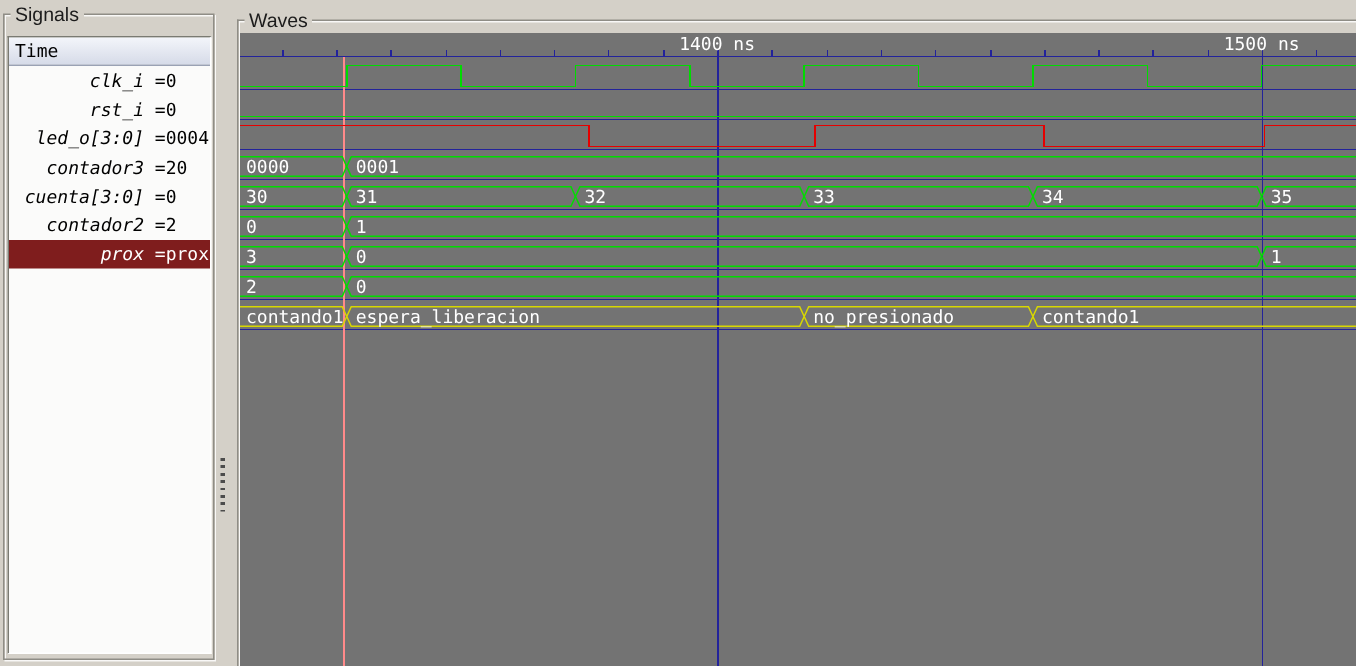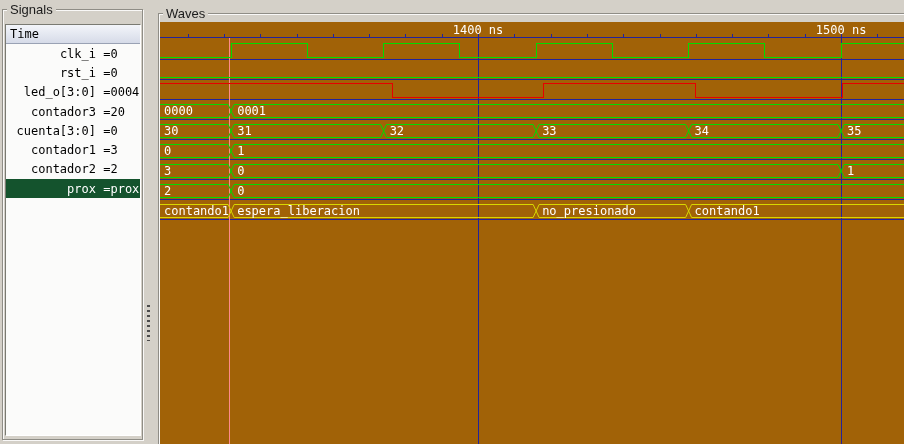--- a/index.html
+++ b/index.html
@@ -43,51 +43,50 @@
     padding:2px 0 16px 4px;
   }
   .sigrow{
     height:19.3px;
     display:flex;align-items:center;
     font:12px "DejaVu Sans Mono",monospace;
     color:#000;
     overflow:hidden;
     white-space:pre;
   }
-  .sigrow .sn{display:inline-block;width:90px;text-align:right;white-space:pre;}
+  .sigrow .sn{display:inline-block;width:90px;text-align:right;white-space:pre;font-style:italic;}
   .sigrow .sv{white-space:pre;}
-  .sigrow.selected{background:#14532d;color:#fff;}
+  .sigrow.selected{background:#7f1d1d;color:#fff;}
   .gutter{position:absolute;left:142px;top:0;width:15px;height:444px;}
   .gutter .dots{
     position:absolute;left:5px;top:305px;width:3px;height:36px;
     background:repeating-linear-gradient(#4c4c4c 0 2px, rgba(0,0,0,0) 2px 5px);
   }
   .waves-frame{left:158px;top:13px;width:746px;height:431px;border-bottom:none;}
   .wavebox{
     position:absolute;left:1px;top:8px;width:745px;height:422px;
-    background:#a16207;
+    background:#737373;
   }
   svg text{
     font:12px "DejaVu Sans Mono",monospace;
   }
 </style>
 </head>
 <body>
 
 <div class="frame signals-frame">
   <span class="frame-label">Signals</span>
   <div class="listbox">
     <div class="time-header">Time</div>
     <div id="sigrows">
         <div class="sigrow"><span class="sn">clk_i</span><span class="sv"> =0</span></div>
         <div class="sigrow"><span class="sn">rst_i</span><span class="sv"> =0</span></div>
         <div class="sigrow"><span class="sn">led_o[3:0]</span><span class="sv"> =0004</span></div>
         <div class="sigrow"><span class="sn">contador3</span><span class="sv"> =20</span></div>
         <div class="sigrow"><span class="sn">cuenta[3:0]</span><span class="sv"> =0</span></div>
-        <div class="sigrow"><span class="sn">contador1</span><span class="sv"> =3</span></div>
         <div class="sigrow"><span class="sn">contador2</span><span class="sv"> =2</span></div>
         <div class="sigrow selected"><span class="sn">prox</span><span class="sv"> =prox</span></div>
       </div>
   </div>
 </div>
 
 <div class="gutter">
   <div class="dots"></div>
 </div>
 

